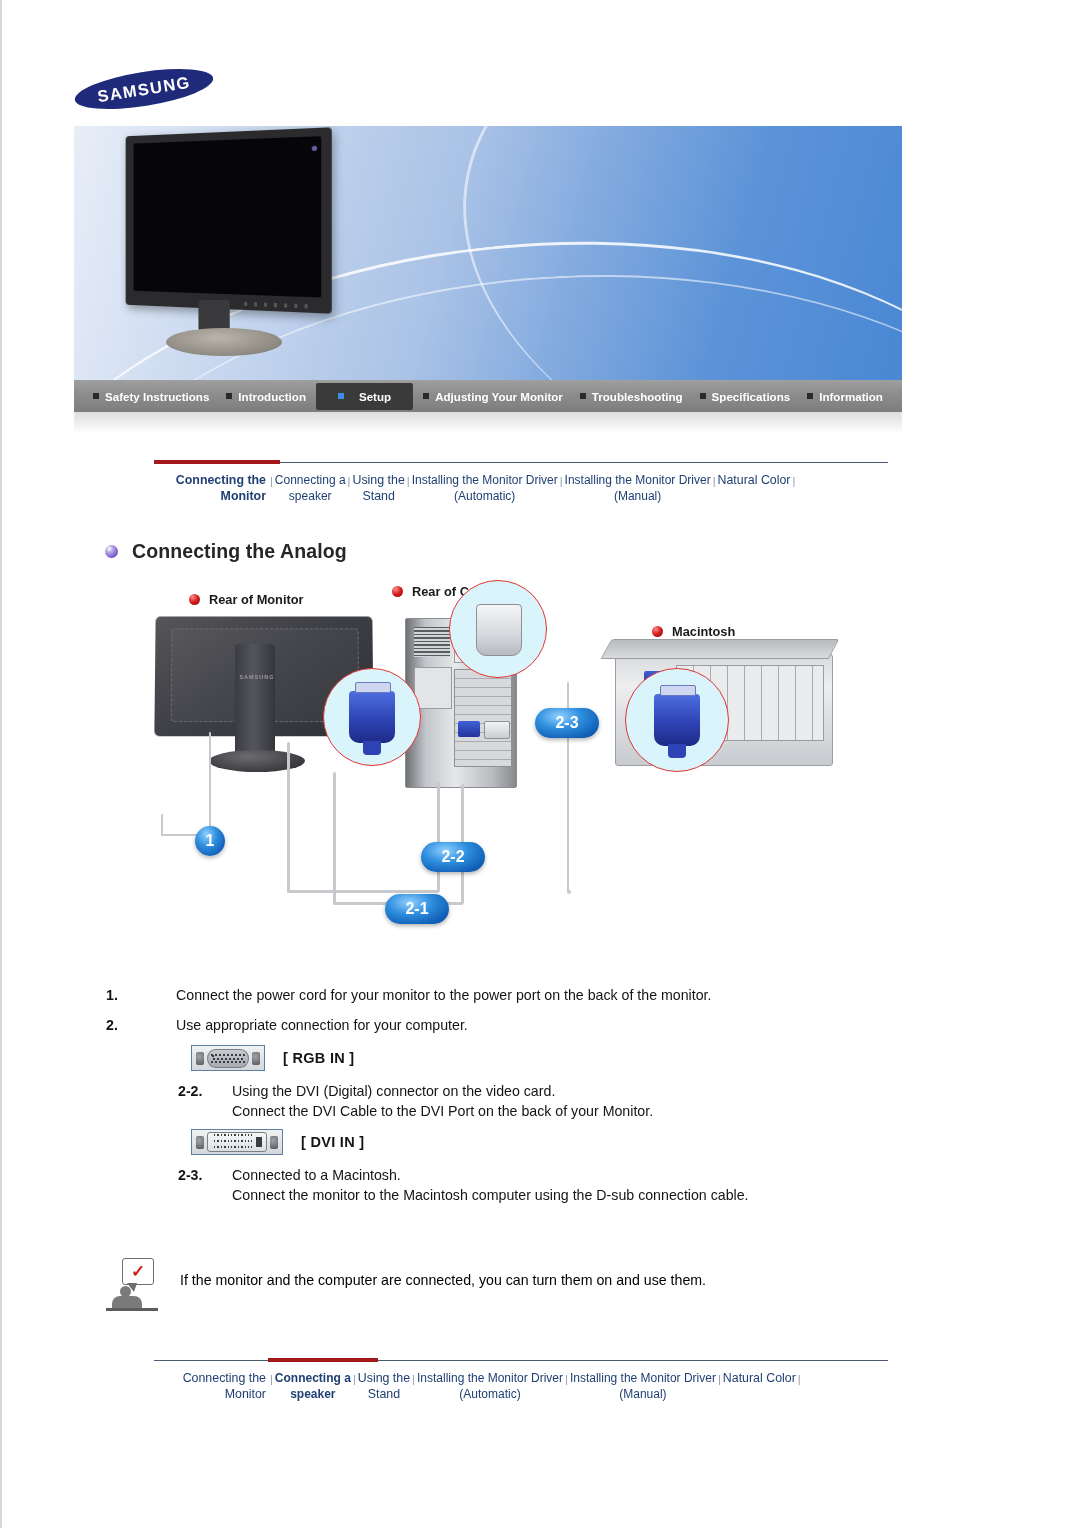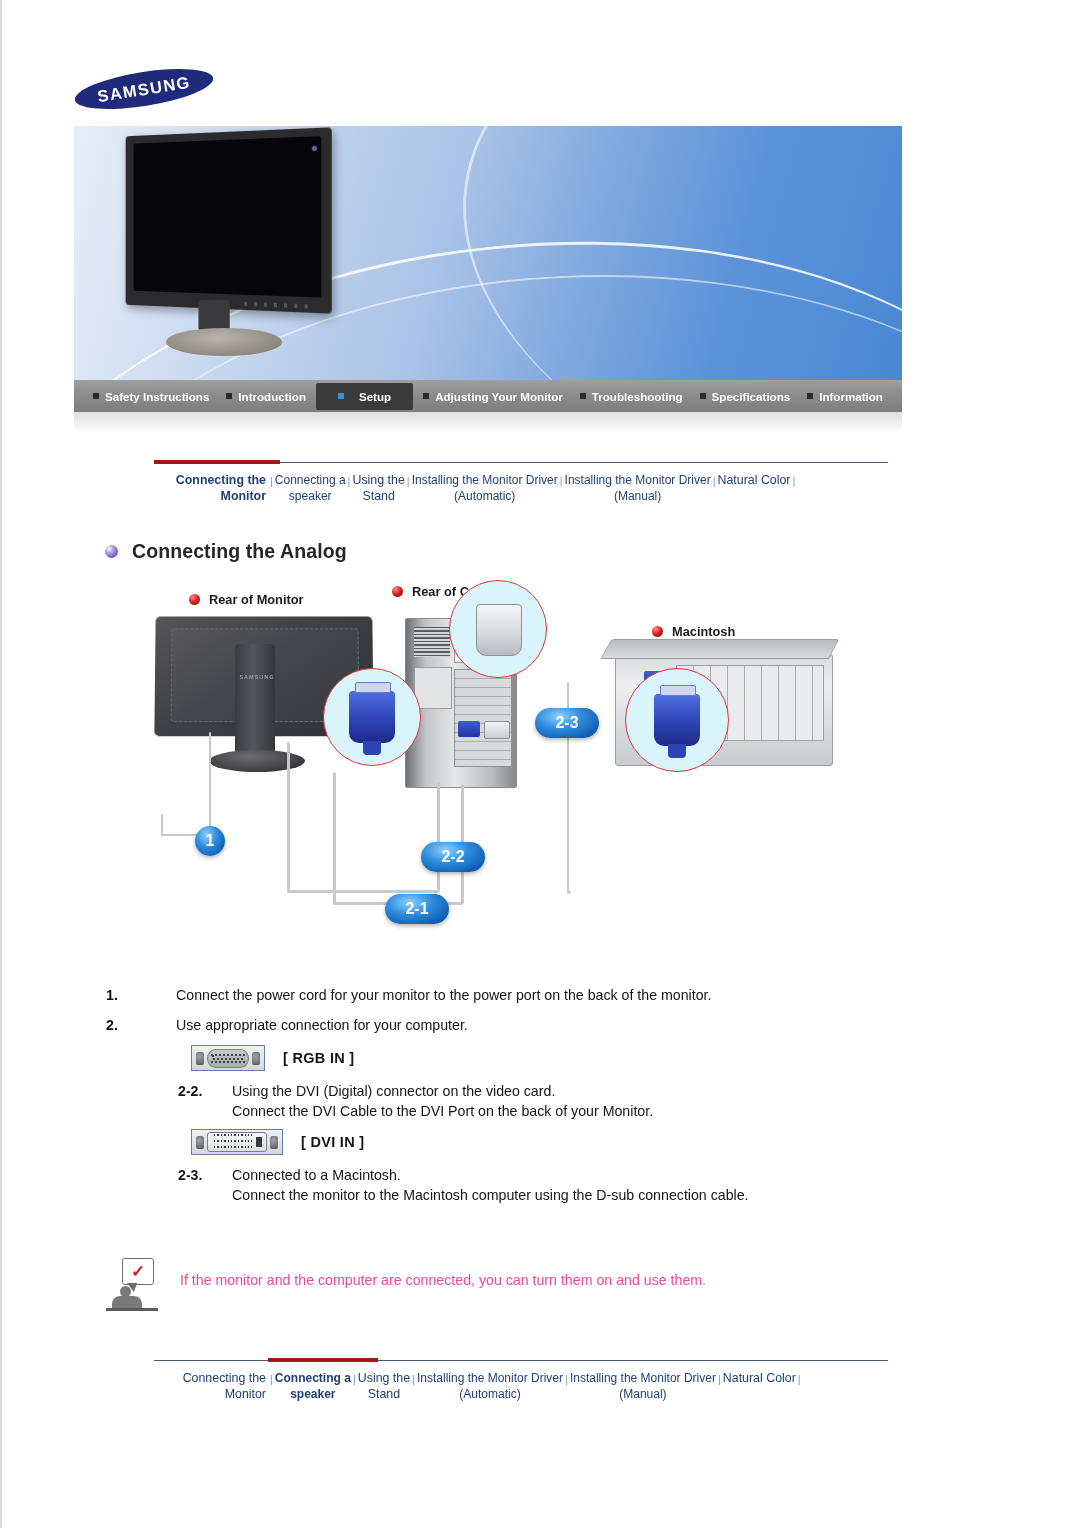--- a/index.html
+++ b/index.html
@@ -675,21 +675,21 @@
     border-radius: 8px 8px 0 0;
   }
   .note-desk {
     position: absolute;
     left: 0; top: 50px;
     width: 52px; height: 2.6px;
     background: #5c5c5c;
   }
   .note-text {
     font-size: 14.2px;
-    color: #ec4899;
+    color: #000000;
     line-height: 20px;
     padding-top: 12px;
   }
 </style>
 </head>
 <body>
 
 <div class="page">
 
   <div class="logo-wrap">

